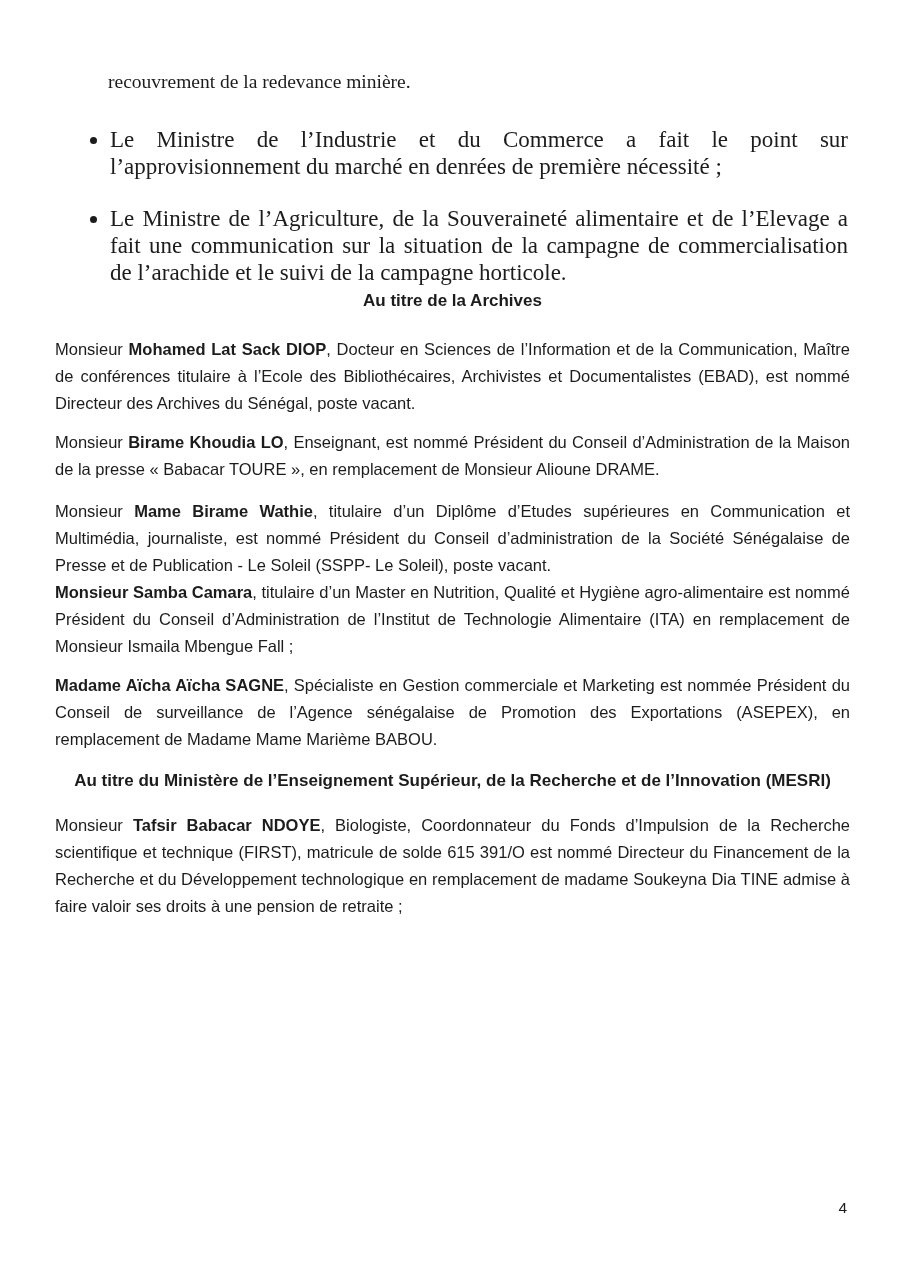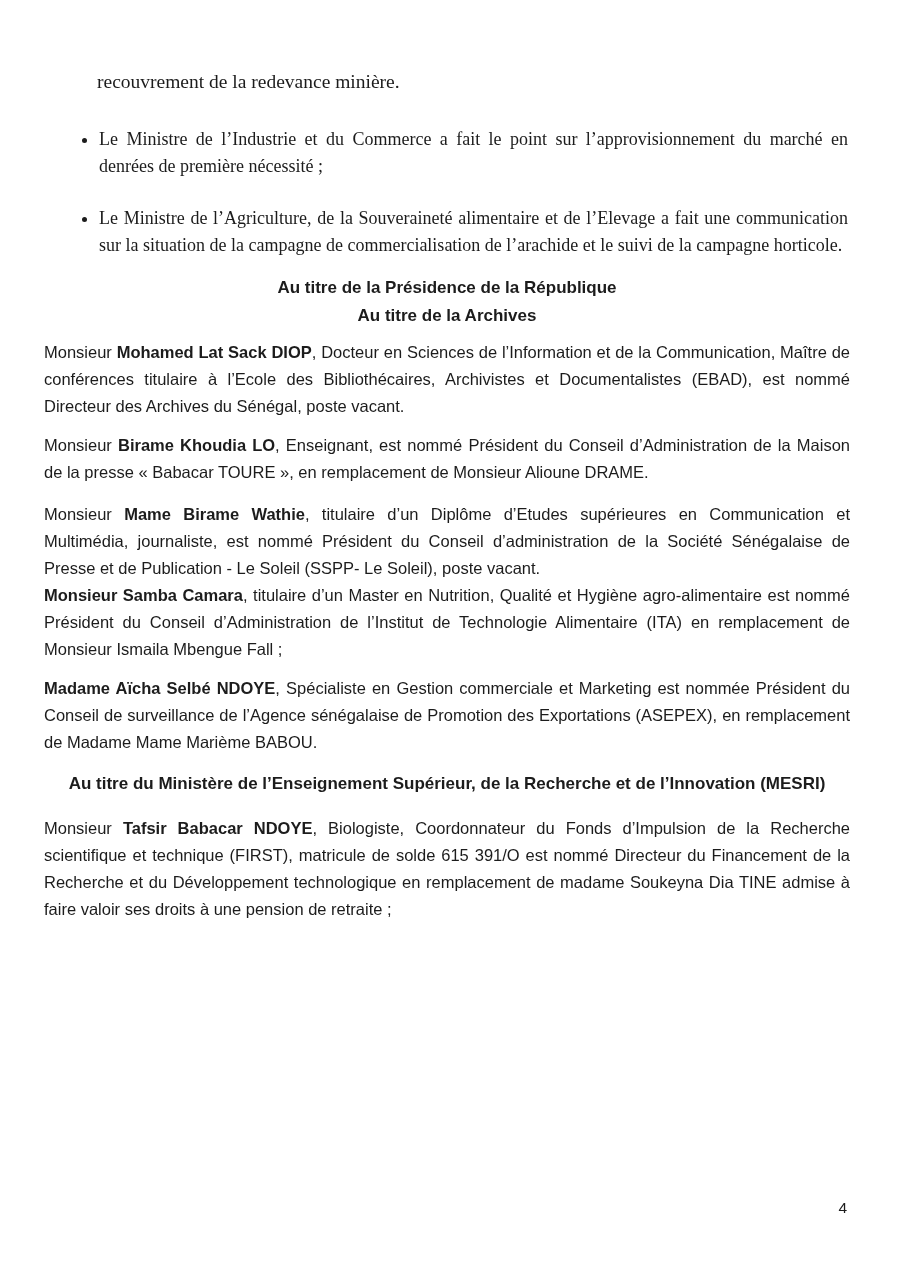--- a/index.html
+++ b/index.html
@@ -8,38 +8,38 @@
     padding: 0;
     background: #ffffff;
   }
   .page {
     position: relative;
     width: 904px;
     height: 1280px;
     background: #ffffff;
     color: #1c1c1c;
     font-family: "Liberation Sans", sans-serif;
-    padding: 68px 54px 0 44px;
+    padding: 68px 54px 0 55px;
     overflow: hidden;
   }
   .serif { font-family: "Liberation Serif", serif; }
 
   .intro-line {
     font-size: 19.5px;
     line-height: 27px;
     margin: 0 0 0 53px;
   }
   ul.bullets {
     list-style: disc outside;
     margin: 31px 0 0 0;
     padding: 0 2px 0 55px;
   }
   ul.bullets li {
     font-family: "Liberation Serif", serif;
-    font-size: 18px;
+    font-size: 23px;
     line-height: 27px;
     text-align: justify;
   }
   ul.bullets li + li { margin-top: 25px; }
 
   .measures {
     font-family: "Liberation Serif", serif;
     font-weight: bold;
     font-size: 20.5px;
     line-height: 30px;
@@ -57,21 +57,21 @@
     font-size: 16.5px;
     line-height: 27px;
     text-align: justify;
     margin: 0;
   }
   .para b { font-weight: bold; }
 
   #h-presidence { margin-top: 15px; }
   #p-sane      { margin-top: 17px; }
   #h-primature { margin-top: 1px; }
-  #p-diop      { margin-top: 10px; }
+  #p-diop      { margin-top: 22px; }
   #h-comm      { margin-top: 17px; }
   #p-wathie    { margin-top: 15px; }
   #p-lo        { margin-top: 12px; }
   #h-industrie { margin-top: 18px; }
   #p-camara    { margin-top: 0; }
   #p-sagne     { margin-top: 12px; }
   #h-mesri     { margin-top: 14px; }
   #p-ndoye     { margin-top: 18px; }
 
   .page-number {
@@ -88,36 +88,35 @@
 <div class="page">
 
   <p class="serif intro-line">recouvrement de la redevance minière.</p>
 
   <ul class="bullets">
     <li>Le Ministre de l’Industrie et du Commerce a fait le point sur l’approvisionnement du marché en denrées de première nécessité ;</li>
     <li>Le Ministre de l’Agriculture, de la Souveraineté alimentaire et de l’Elevage a fait une communication sur la situation de la campagne de commercialisation de l’arachide et le suivi de la campagne horticole.</li>
   </ul>
 
 
-  <h3 class="shead" id="h-presidence">Au titre de la Présidence de la République</h3>
 
 
   <h3 class="shead" id="h-primature">Au titre de la Archives</h3>
 
   <p class="para" id="p-diop"><span>Monsieur </span><b>Mohamed Lat Sack DIOP</b><span>, Docteur en Sciences de l’Information et de la Communication, Maître de conférences titulaire à l’Ecole des Bibliothécaires, Archivistes et Documentalistes (EBAD), est nommé Directeur des Archives du Sénégal, poste vacant.</span></p>
 
 
   <p class="para" id="p-lo"><span>Monsieur </span><b>Birame Khoudia LO</b><span>, Enseignant, est nommé Président du Conseil d’Administration de la Maison de la presse « Babacar TOURE », en remplacement de Monsieur Alioune DRAME.</span></p>
 
   <p class="para" id="p-wathie"><span>Monsieur </span><b>Mame Birame Wathie</b><span>, titulaire d’un Diplôme d’Etudes supérieures en Communication et Multimédia, journaliste, est nommé Président du Conseil d’administration de la Société Sénégalaise de Presse et de Publication - Le Soleil (SSPP- Le Soleil), poste vacant.</span></p>
 
 
   <p class="para" id="p-camara"><span></span><b>Monsieur Samba Camara</b><span>, titulaire d’un Master en Nutrition, Qualité et Hygiène agro-alimentaire est nommé Président du Conseil d’Administration de l’Institut de Technologie Alimentaire (ITA) en remplacement de Monsieur Ismaila Mbengue Fall ;</span></p>
 
-  <p class="para" id="p-sagne"><span></span><b>Madame Aïcha Selbé NDOYE</b><span>, Spécialiste en Gestion commerciale et Marketing est nommée Président du Conseil de surveillance de l’Agence sénégalaise de Promotion des Exportations (ASEPEX), en remplacement de Madame Mame Marième BABOU.</span></p>
+  <p class="para" id="p-sagne"><span></span><b>Madame Aïcha Aïcha SAGNE</b><span>, Spécialiste en Gestion commerciale et Marketing est nommée Président du Conseil de surveillance de l’Agence sénégalaise de Promotion des Exportations (ASEPEX), en remplacement de Madame Mame Marième BABOU.</span></p>
 
   <h3 class="shead" id="h-mesri">Au titre du Ministère de l’Enseignement Supérieur, de la Recherche et de l’Innovation (MESRI)</h3>
 
   <p class="para" id="p-ndoye"><span>Monsieur </span><b>Tafsir Babacar NDOYE</b><span>, Biologiste, Coordonnateur du Fonds d’Impulsion de la Recherche scientifique et technique (FIRST), matricule de solde 615 391/O est nommé Directeur du Financement de la Recherche et du Développement technologique en remplacement de madame Soukeyna Dia TINE admise à faire valoir ses droits à une pension de retraite ;</span></p>
 
   <div class="page-number">4</div>
 
 </div>
 
 </body></html>

